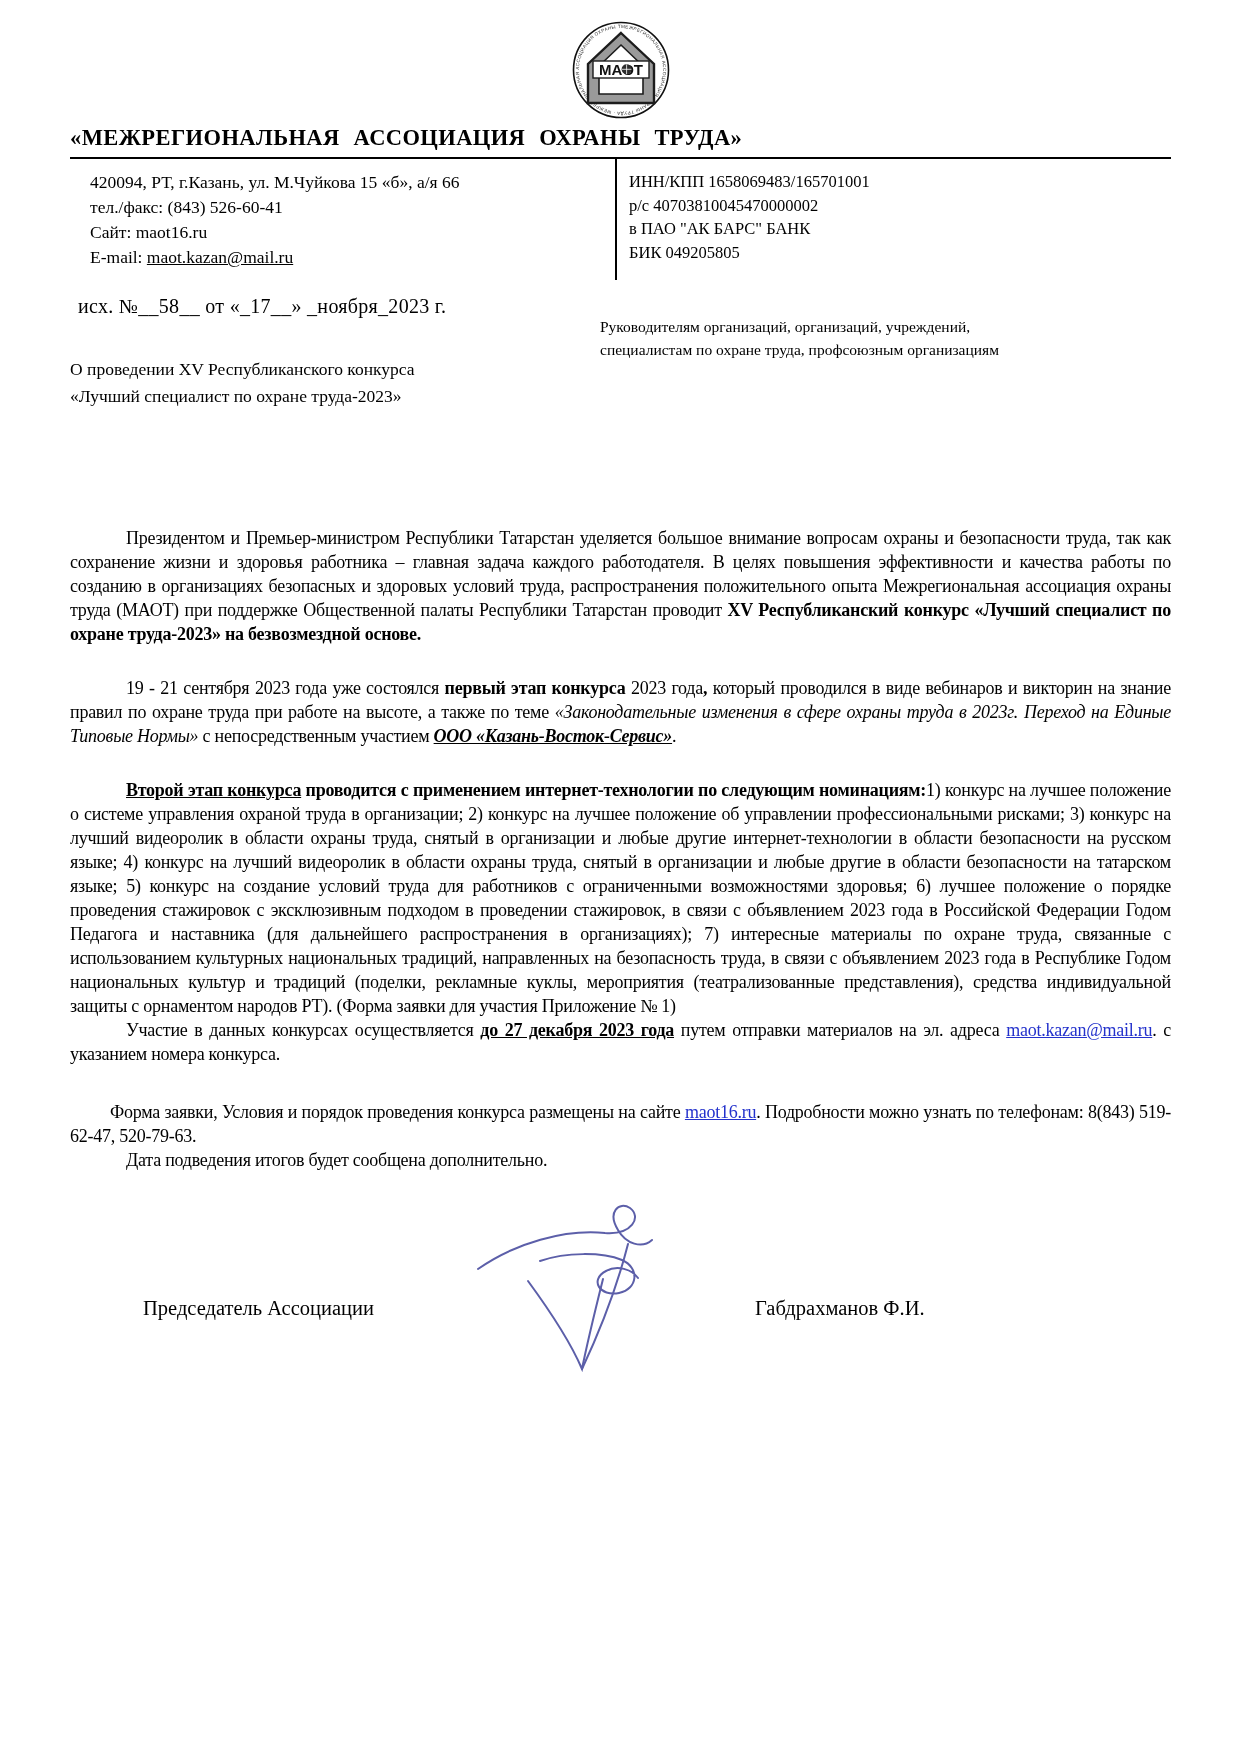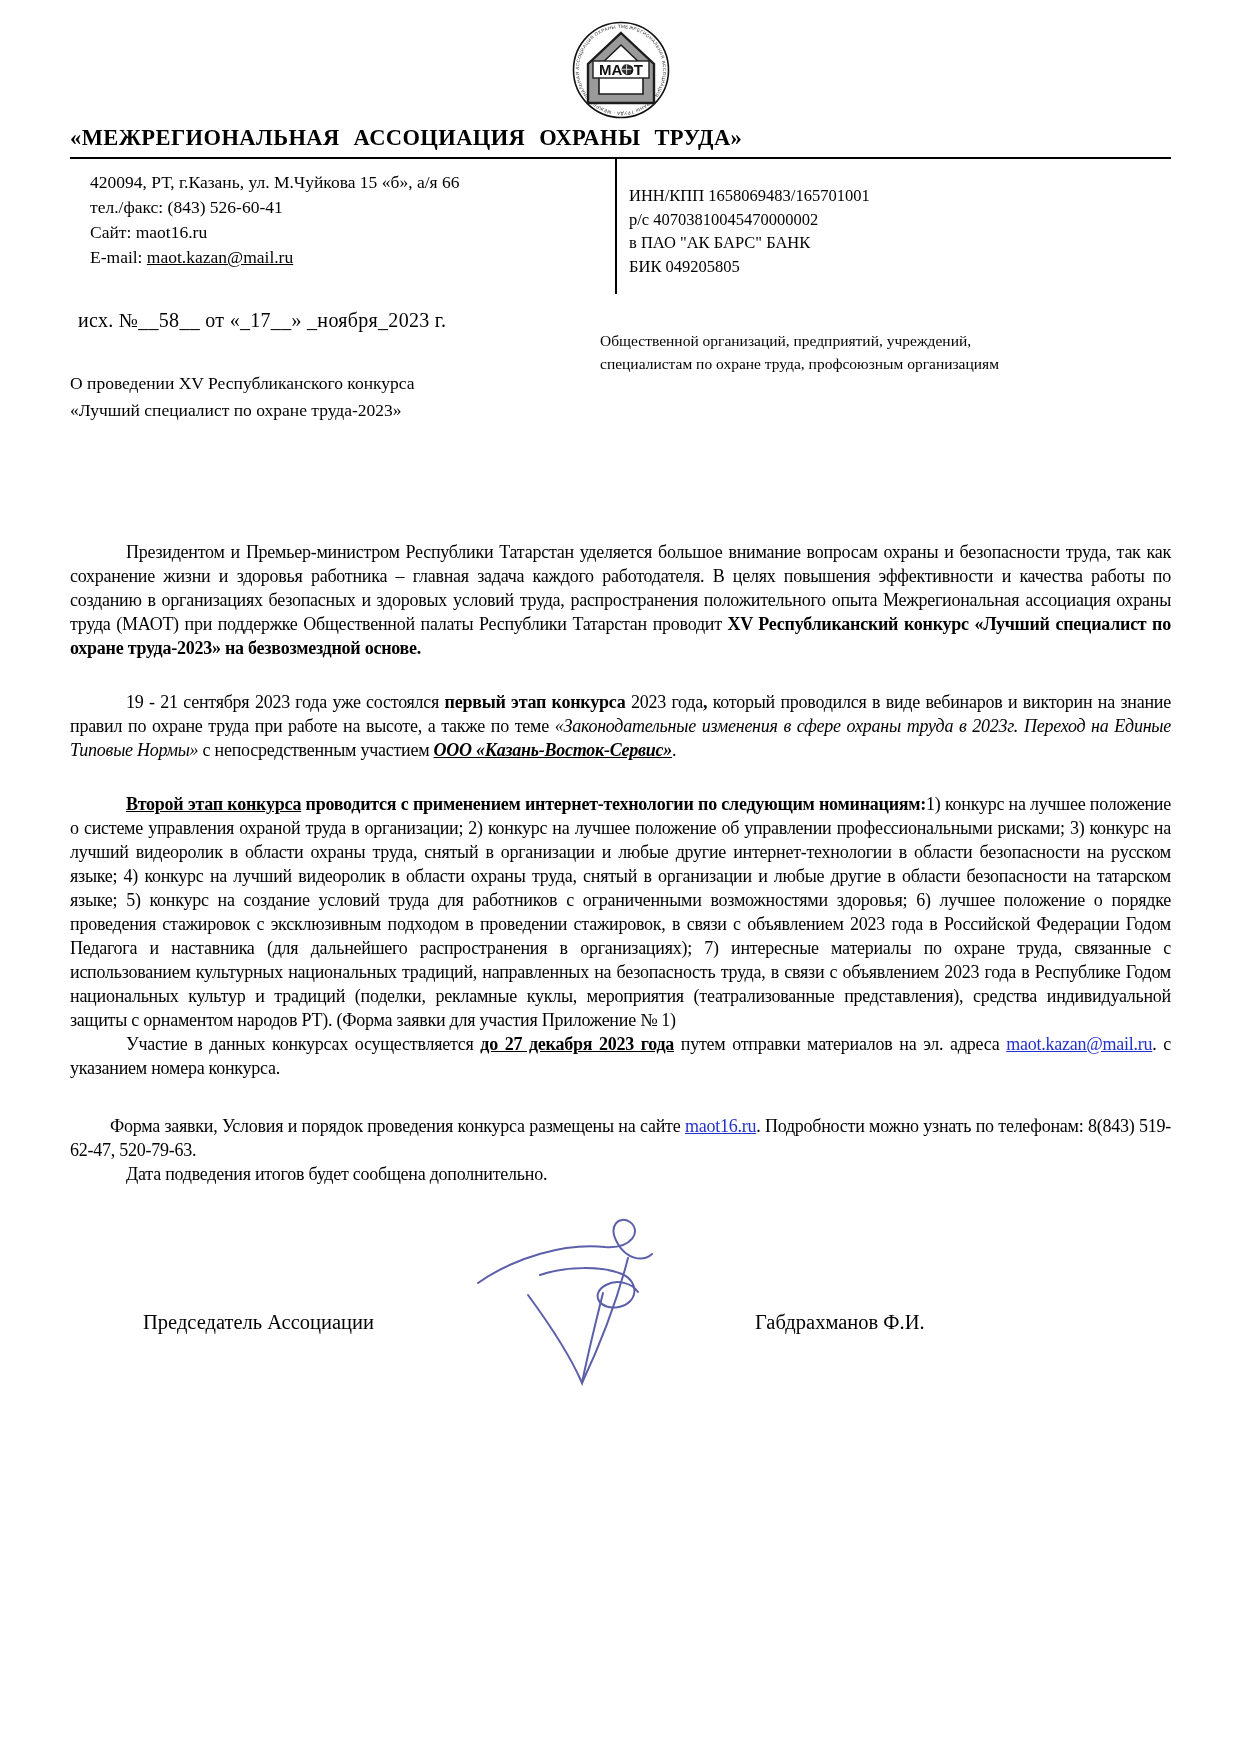--- a/index.html
+++ b/index.html
@@ -14,21 +14,21 @@
 
   .masthead {
     text-align:left; font-weight:700; font-size:22.5px; letter-spacing:0.4px;
     word-spacing:8px; margin-top:5px; padding-bottom:6px; border-bottom:2px solid #000;
   }
 
   .cols { display:flex; }
   .col-left  { width:545px; box-sizing:border-box; padding:11px 0 0 20px;
                font-size:17.5px; line-height:25px; }
   .col-right { flex:1; border-left:2px solid #000; box-sizing:border-box;
-               padding:25px 0 16px 12px; font-size:16.5px; line-height:23.5px; }
+               padding:11px 0 16px 12px; font-size:16.5px; line-height:23.5px; }
 
   .email-link { color:#000; text-decoration:underline; cursor:pointer; }
   .link-blue  { color:#2331cc; text-decoration:underline; cursor:pointer; }
 
   .ref-row  { display:flex; }
   .ref-left { width:530px; }
   .outgoing { margin:15px 0 0 8px; font-size:20px; letter-spacing:0.3px; }
   .subject  { margin:38px 0 0 0; font-size:17.5px; line-height:27px; }
   .addressee{ flex:1; margin-top:35px; font-size:15.5px; line-height:23px; }
 
@@ -93,21 +93,21 @@
 
   <div class="ref-row">
     <div class="ref-left">
       <div class="outgoing">исх. №__58__ от «_17__» _ноября_2023 г.</div>
       <div class="subject">
         <div>О проведении XV Республиканского конкурса</div>
         <div>«Лучший специалист по охране труда-2023»</div>
       </div>
     </div>
     <div class="addressee">
-      <div>Общественной организаций, предприятий, учреждений,</div>
+      <div>Руководителям организаций, организаций, учреждений,</div>
       <div>специалистам по охране труда, профсоюзным организациям</div>
     </div>
   </div>
 
   <div class="body">
     <p class="p1"><span>Президентом и Премьер-министром Республики Татарстан уделяется большое внимание вопросам охраны и безопасности труда, так как сохранение жизни и здоровья работника – главная задача каждого работодателя. В целях повышения эффективности и качества работы по созданию в организациях безопасных и здоровых условий труда, распространения положительного опыта Межрегиональная ассоциация охраны труда (МАОТ) при поддержке Общественной палаты Республики Татарстан проводит </span><span class="b">XV Республиканский конкурс «Лучший специалист по охране труда-2023» на безвозмездной основе.</span></p>
 
     <p class="p2"><span>19 - 21 сентября 2023 года уже состоялся </span><span class="b">первый этап конкурса</span><span> 2023 года</span><span class="b">,</span><span> который проводился в виде вебинаров и викторин на знание правил по охране труда при работе на высоте, а также по теме </span><span class="i">«Законодательные изменения в сфере охраны труда в 2023г. Переход на Единые Типовые Нормы»</span><span> с непосредственным участием </span><span class="company">ООО «Казань-Восток-Сервис»</span><span>.</span></p>
 
     <p class="p3"><span class="bu">Второй этап конкурса</span><span class="b"> проводится с применением интернет-технологии по следующим номинациям:</span><span>1) конкурс на лучшее положение о системе управления охраной труда в организации; 2) конкурс на лучшее положение об управлении профессиональными рисками; 3) конкурс на лучший видеоролик в области охраны труда, снятый в организации и любые другие интернет-технологии в области безопасности на русском языке; 4) конкурс на лучший видеоролик в области охраны труда, снятый в организации и любые другие в области безопасности на татарском языке; 5) конкурс на создание условий труда для работников с ограниченными возможностями здоровья; 6) лучшее положение о порядке проведения стажировок с эксклюзивным подходом в проведении стажировок, в связи с объявлением 2023 года в Российской Федерации Годом Педагога и наставника (для дальнейшего распространения в организациях); 7) интересные материалы по охране труда, связанные с использованием культурных национальных традиций, направленных на безопасность труда, в связи с объявлением 2023 года в Республике Годом национальных культур и традиций (поделки, рекламные куклы, мероприятия (театрализованные представления), средства индивидуальной защиты с орнаментом народов РТ). (Форма заявки для участия Приложение № 1)</span></p>

